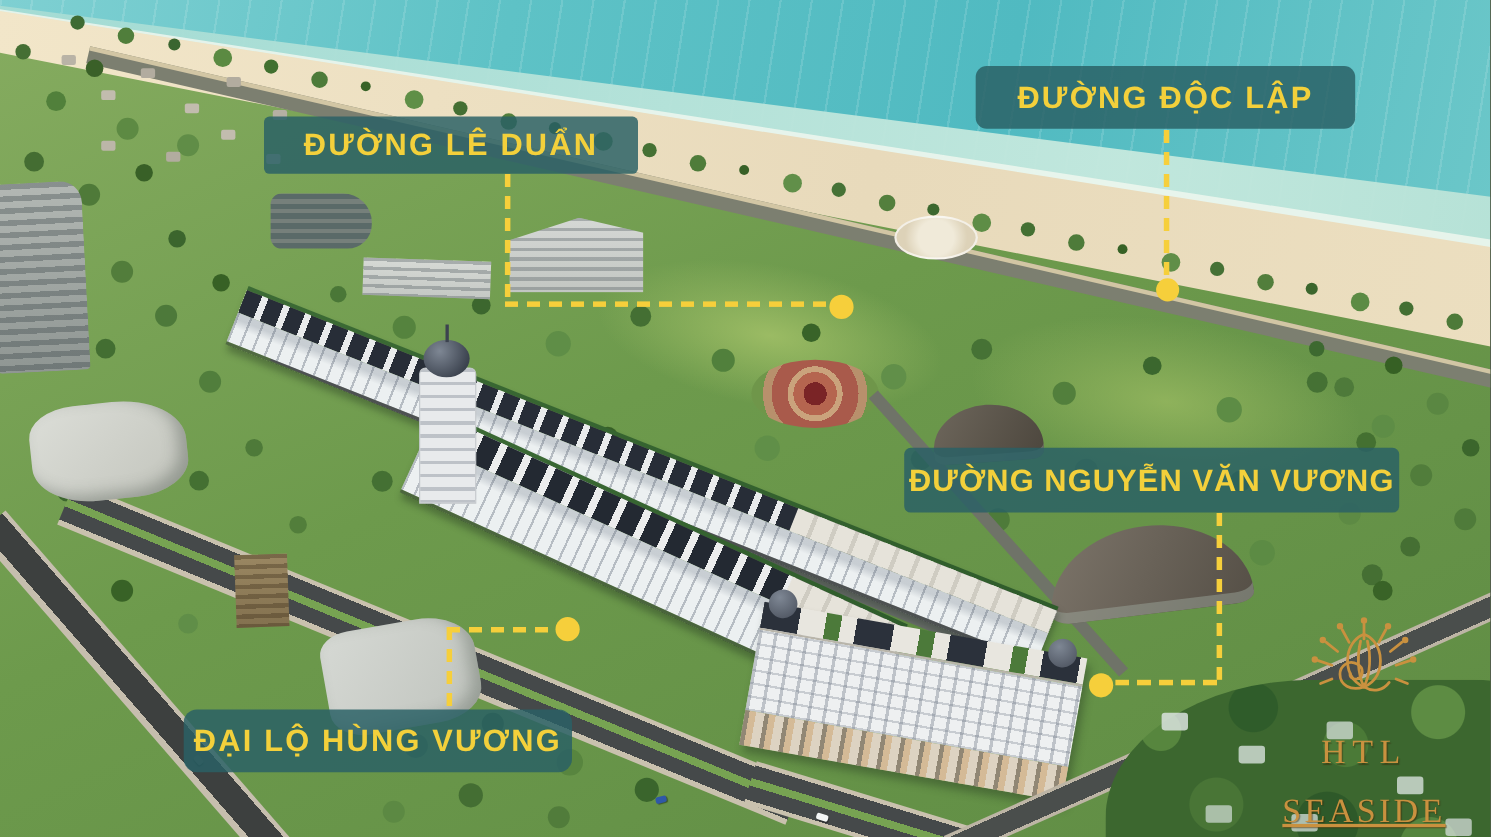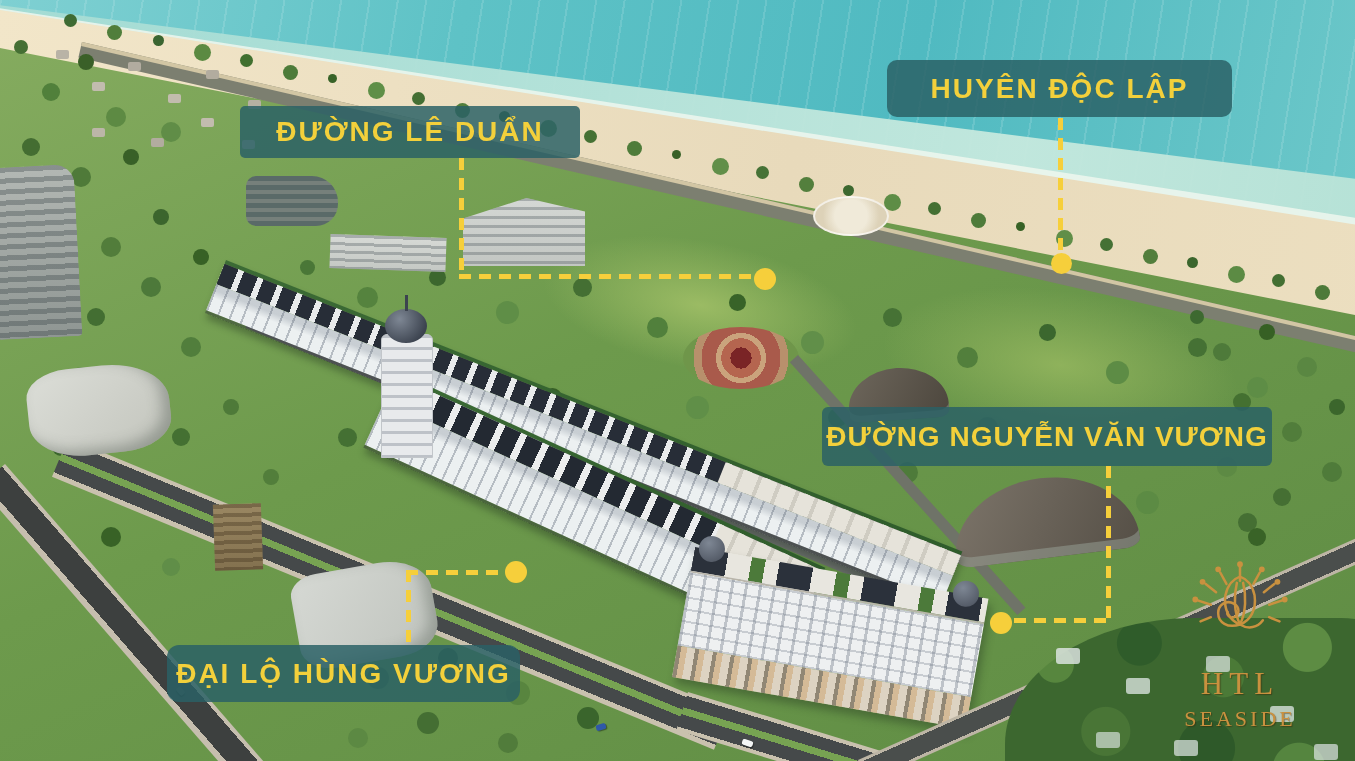--- a/index.html
+++ b/index.html
@@ -161,21 +161,21 @@
   .dash-v{position:absolute;width:5px;z-index:55;
     background:repeating-linear-gradient(180deg,var(--yl) 0 12px,transparent 12px 20px);}
   .leader-dot{position:absolute;border-radius:50%;background:var(--yl);z-index:56;}
   .street-label{position:absolute;display:flex;align-items:center;justify-content:center;z-index:60;
     background:var(--label-bg);color:var(--label-tx);font-weight:bold;letter-spacing:2px;}
 
   
   #logo{left:1160px;top:560px;width:160px;z-index:58;text-align:center;color:var(--gold);
     font-family:"Liberation Serif",serif;}
   #logo .l1{font-size:31px;letter-spacing:6px;margin-top:2px;text-shadow:1px 1px 1px rgba(60,30,0,.45);}
-  #logo .l2{font-size:22px;letter-spacing:3px;margin-top:4px;text-shadow:1px 1px 1px rgba(60,30,0,.45);}
+  #logo .l2{font-size:31px;letter-spacing:3px;margin-top:17px;text-shadow:1px 1px 1px rgba(60,30,0,.45);text-decoration:underline;}
 </style>
 </head>
 <body>
 
 <div id="stage">
 
   <div id="ocean" class="abs"></div>
   <div id="shallow" class="abs"></div>
   <div id="foam" class="abs"></div>
   <div id="sand" class="abs"></div>
@@ -285,21 +285,21 @@
   <div class="leader-dot" style="left:990px;top:612px;width:22px;height:22px;"></div>
 
   <div class="dash-v" style="left:406px;top:570px;height:75px;"></div>
   <div class="dash-h" style="left:406px;top:570px;width:97px;"></div>
   <div class="leader-dot" style="left:505px;top:561px;width:22px;height:22px;"></div>
 
   <div class="street-label" style="left:240px;top:106px;width:340px;height:52px;font-size:28px;border-radius:5px;justify-content:center;">
     <span>ĐƯỜNG LÊ DUẨN</span>
   </div>
   <div class="street-label" style="left:887px;top:60px;width:345px;height:57px;font-size:28px;border-radius:10px;">
-    <span>HUYÊN ĐỘC LẬP</span>
+    <span>ĐƯỜNG ĐỘC LẬP</span>
   </div>
   <div class="street-label" style="left:822px;top:407px;width:450px;height:59px;font-size:28px;border-radius:6px;letter-spacing:1px;">
     <span>ĐƯỜNG NGUYỄN VĂN VƯƠNG</span>
   </div>
   <div class="street-label" style="left:167px;top:645px;width:353px;height:57px;font-size:28px;border-radius:12px;">
     <span>ĐẠI LỘ HÙNG VƯƠNG</span>
   </div>
 
   <div id="logo" class="abs">
     <svg width="104" height="104" viewBox="0 0 100 100" style="display:block;margin:0 auto;" fill="none" stroke="#C9913F" stroke-width="2.4" stroke-linecap="round">

